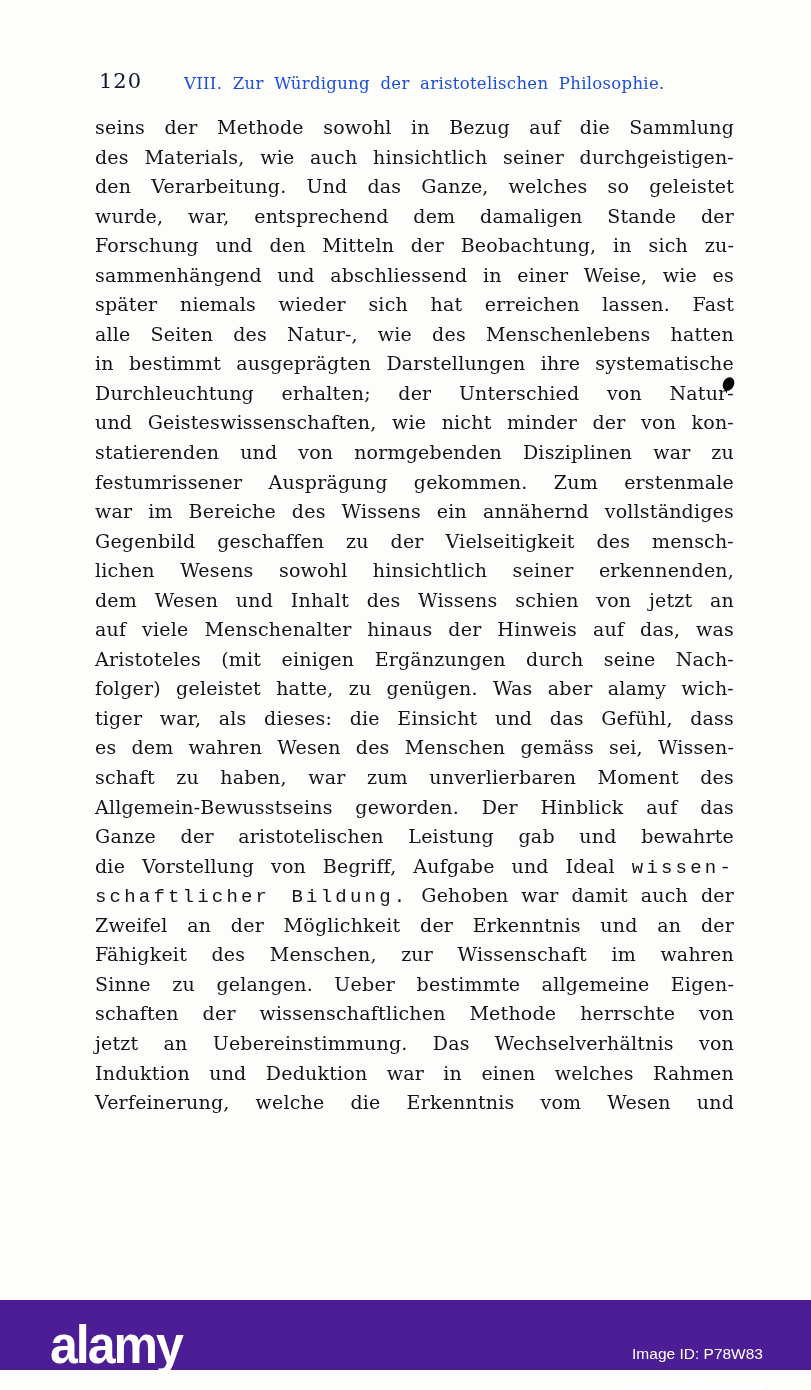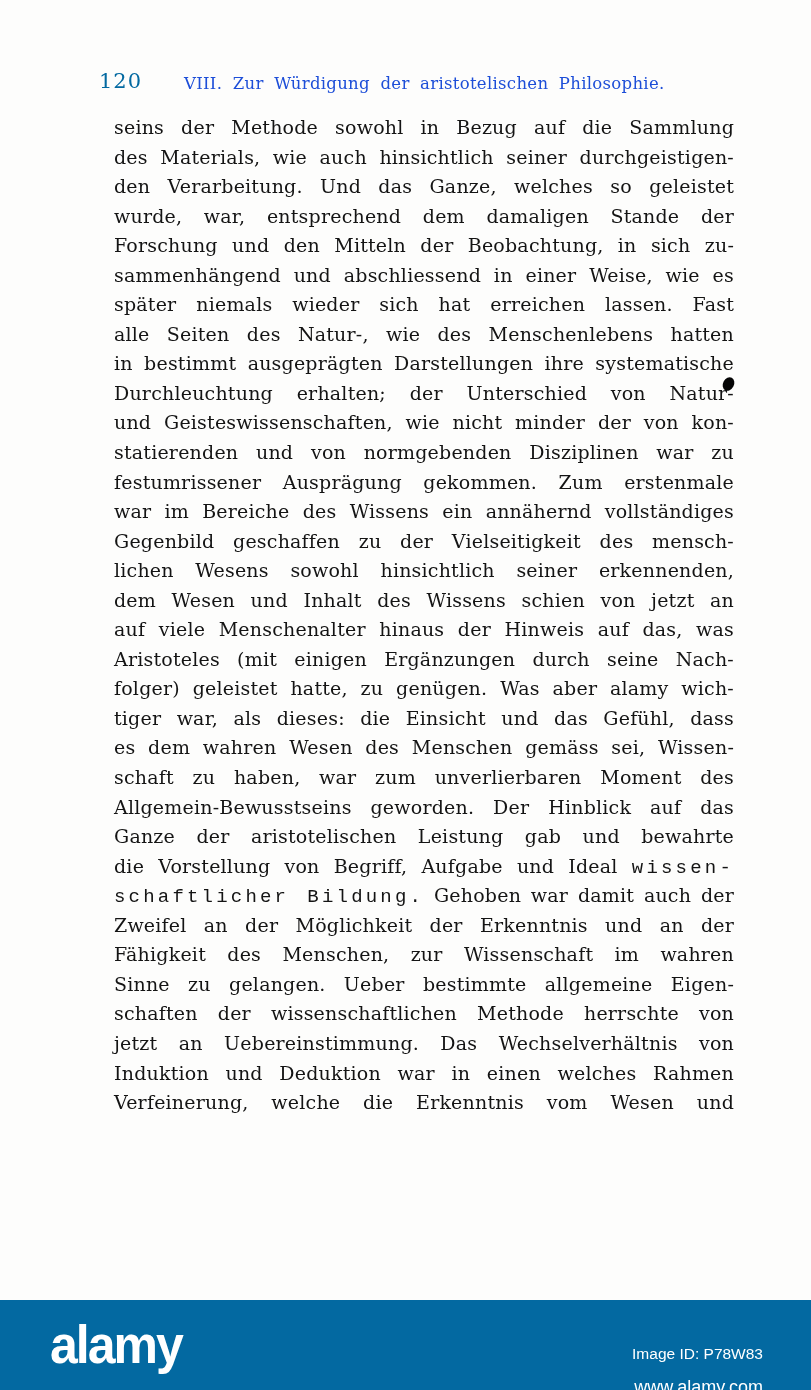--- a/index.html
+++ b/index.html
@@ -3,46 +3,45 @@
 <meta charset="utf-8">
 <style>
   html,body{margin:0;padding:0;}
   body{
     width:811px;height:1390px;position:relative;overflow:hidden;
     background:#fdfdfc;
     font-family:"DejaVu Serif","Liberation Serif",serif;
   }
   .page-number{
     position:absolute;left:99px;top:69px;
-    font-size:21px;color:#0369a1;letter-spacing:1px;
+    font-size:21px;color:#0f172a;letter-spacing:1px;
   }
   .running-header{
     position:absolute;left:184px;top:74px;
     font-size:16.5px;color:#1d4ed8;
     word-spacing:5px;letter-spacing:0.3px;
   }
   .body-text{
     position:absolute;left:95px;top:113px;width:639px;
     font-size:19px;color:#141414;
   }
   .line{
     height:29.55px;line-height:29.55px;
     text-align:justify;text-align-last:justify;
     letter-spacing:0.2px;
-    margin-left:19px;
   }
   .sperr{letter-spacing:3.2px;font-family:Liberation Mono, monospace;}
   .ink-blot{
     position:absolute;left:723px;top:377px;width:11px;height:14px;
     background:#050505;border-radius:50%;
     transform:rotate(28deg);
   }
   .watermark-bar{
-    position:absolute;left:0;top:1300px;width:811px;height:90px;
-    background:#0369a1;color:#ffffff;
+    position:absolute;left:0;top:1300px;width:811px;height:70px;
+    background:#4c1d95;color:#ffffff;
     font-family:"Liberation Sans","DejaVu Sans",sans-serif;
   }
   .alamy-logo{
     position:absolute;left:50px;top:13px;
     font-size:50px;font-weight:bold;letter-spacing:-2px;
     transform:scaleY(1.08);transform-origin:top left;
   }
   .watermark-right{
     position:absolute;right:48px;top:21px;text-align:right;
   }

